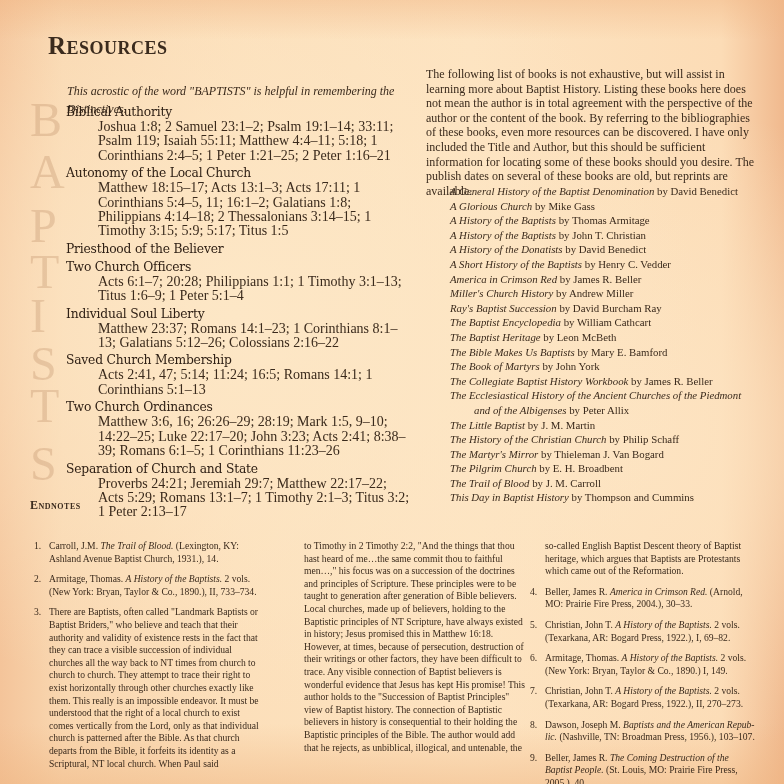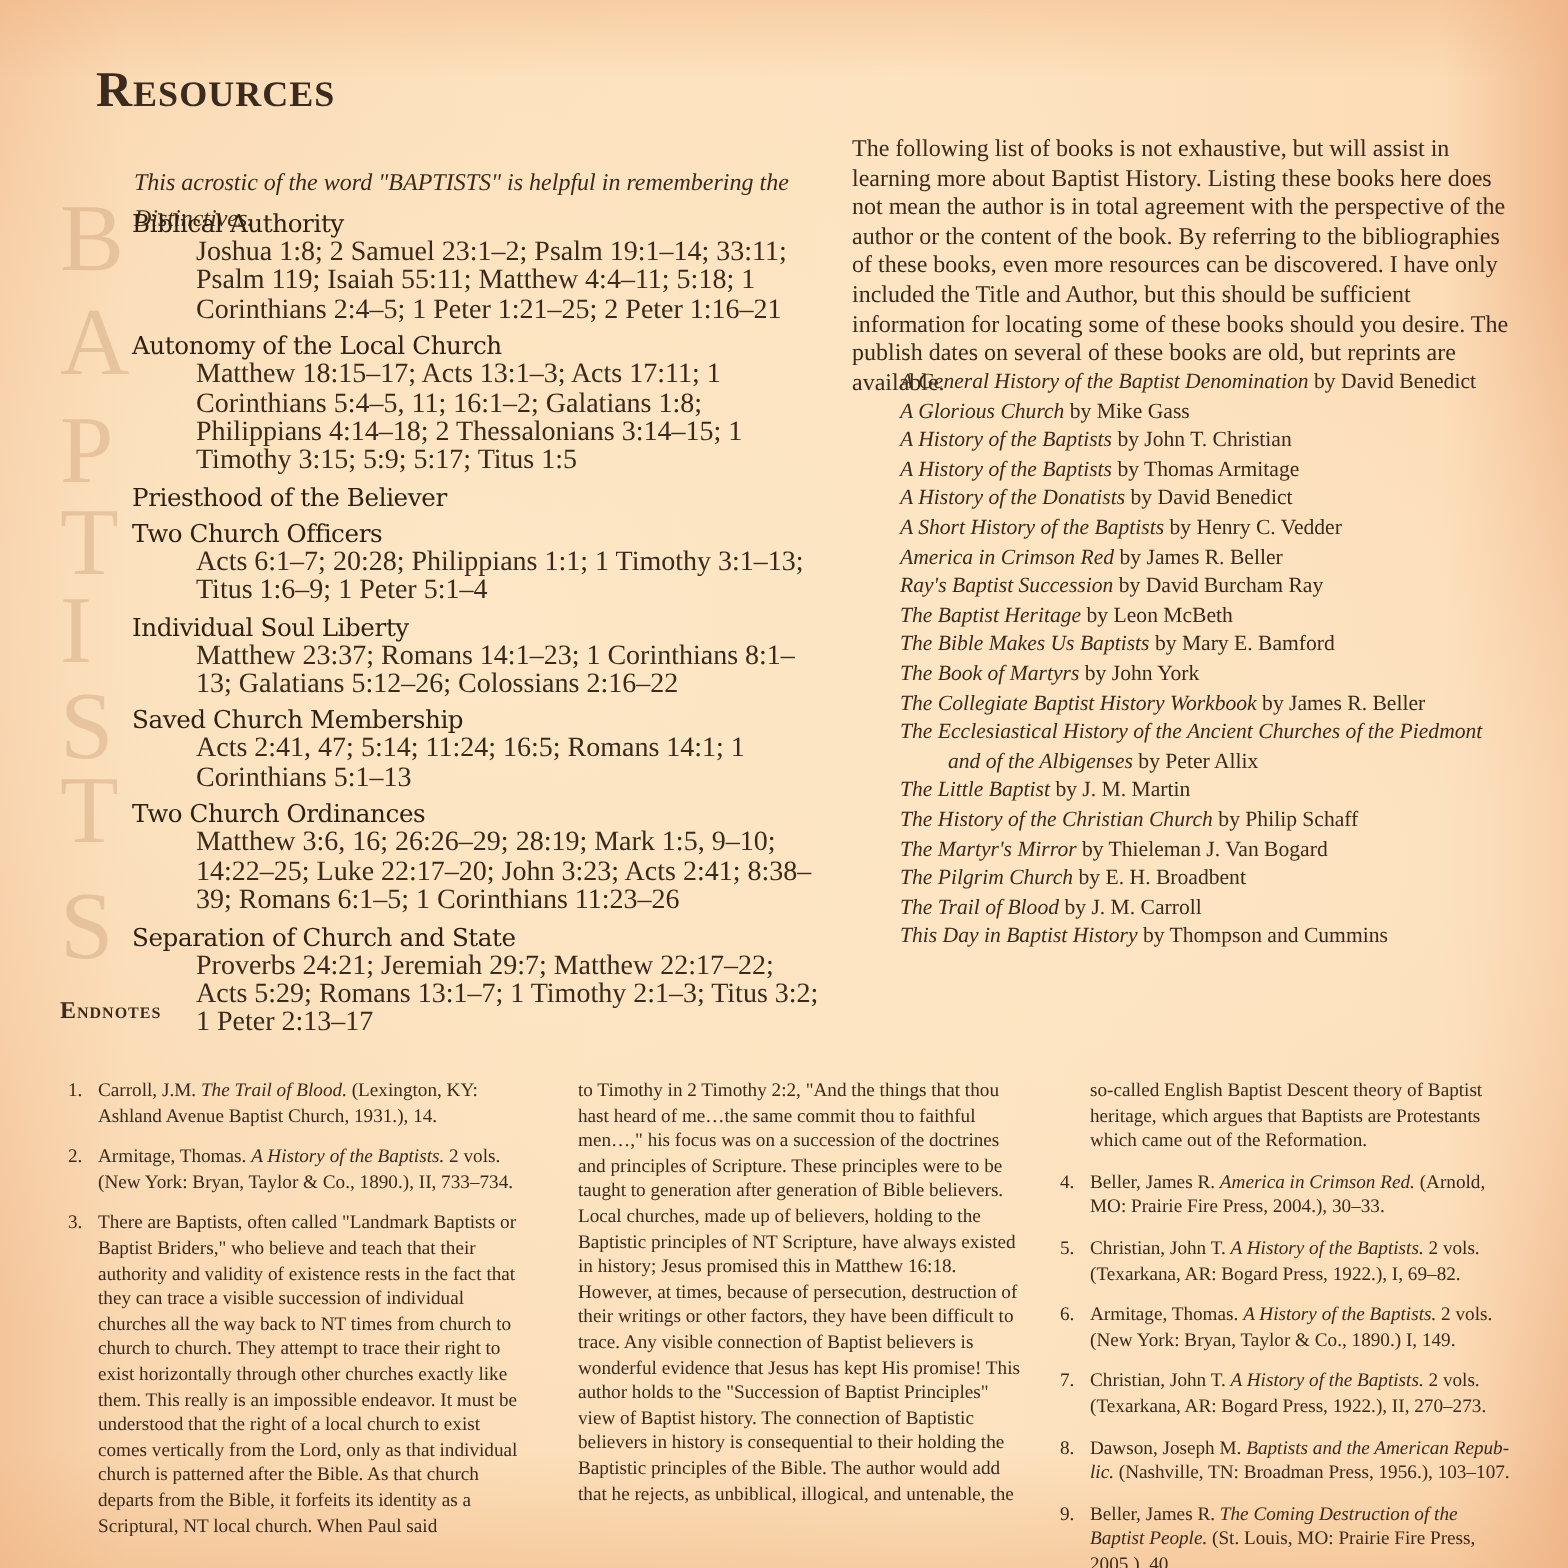--- a/index.html
+++ b/index.html
@@ -70,21 +70,21 @@
   .books-list { position: absolute; left: 450px; top: 184px; width: 320px; }
   .book { font-size: 10.8px; line-height: 14.6px; color: #3a2a1c; }
   .book .title { font-style: italic; }
   .book .indent-line { display: block; padding-left: 24px; }
 
   .endnotes-col {
     position: absolute; top: 540px;
     font-size: 9.6px; line-height: 12.6px; color: #3a2a1c;
   }
   #col1 { left: 34px; width: 232px; }
-  #col2 { left: 289px; width: 222px; }
+  #col2 { left: 304px; width: 222px; }
   #col3 { left: 530px; width: 228px; }
   .note { display: flex; margin-bottom: 8px; }
   .note .num { width: 15px; flex: none; }
   .note .body { flex: 1; }
   .note .body i { font-style: italic; }
   .cont { padding-left: 0; margin-bottom: 8px; }
   #col3 .cont { padding-left: 15px; }
 </style>
 </head>
 <body>
@@ -138,26 +138,28 @@
     <div class="distinctive-title">Separation of Church and State</div>
     <div class="distinctive-refs">Proverbs 24:21; Jeremiah 29:7; Matthew 22:17–22; Acts 5:29; Romans 13:1–7; 1 Timothy 2:1–3; Titus 3:2; 1 Peter 2:13–17</div>
   </div>
 </div>
 
 <p class="books-intro">The following list of books is not exhaustive, but will assist in learning more about Baptist History. Listing these books here does not mean the author is in total agreement with the perspective of the author or the content of the book. By referring to the bibliographies of these books, even more resources can be discovered. I have only included the Title and Author, but this should be sufficient information for locating some of these books should you desire. The publish dates on several of these books are old, but reprints are available.</p>
 
 <div class="books-list">
   <div class="book"><span class="title">A General History of the Baptist Denomination</span> <span>by David Benedict</span></div>
   <div class="book"><span class="title">A Glorious Church</span> <span>by Mike Gass</span></div>
+  <div class="book"><span class="title">A History of the Baptists</span> <span>by Thomas Armitage</span></div>
   <div class="book"><span class="title">A History of the Baptists</span> <span>by John T. Christian</span></div>
-  <div class="book"><span class="title">A History of the Baptists</span> <span>by Thomas Armitage</span></div>
   <div class="book"><span class="title">A History of the Donatists</span> <span>by David Benedict</span></div>
   <div class="book"><span class="title">A Short History of the Baptists</span> <span>by Henry C. Vedder</span></div>
   <div class="book"><span class="title">America in Crimson Red</span> <span>by James R. Beller</span></div>
+  <div class="book"><span class="title">Miller's Church History</span> <span>by Andrew Miller</span></div>
   <div class="book"><span class="title">Ray's Baptist Succession</span> <span>by David Burcham Ray</span></div>
+  <div class="book"><span class="title">The Baptist Encyclopedia</span> <span>by William Cathcart</span></div>
   <div class="book"><span class="title">The Baptist Heritage</span> <span>by Leon McBeth</span></div>
   <div class="book"><span class="title">The Bible Makes Us Baptists</span> <span>by Mary E. Bamford</span></div>
   <div class="book"><span class="title">The Book of Martyrs</span> <span>by John York</span></div>
   <div class="book"><span class="title">The Collegiate Baptist History Workbook</span> <span>by James R. Beller</span></div>
   <div class="book"><span class="title">The Ecclesiastical History of the Ancient Churches of the Piedmont</span><span class="indent-line"><span class="title">and of the Albigenses</span> <span>by Peter Allix</span></span></div>
   <div class="book"><span class="title">The Little Baptist</span> <span>by J. M. Martin</span></div>
   <div class="book"><span class="title">The History of the Christian Church</span> <span>by Philip Schaff</span></div>
   <div class="book"><span class="title">The Martyr's Mirror</span> <span>by Thieleman J. Van Bogard</span></div>
   <div class="book"><span class="title">The Pilgrim Church</span> <span>by E. H. Broadbent</span></div>
   <div class="book"><span class="title">The Trail of Blood</span> <span>by J. M. Carroll</span></div>

